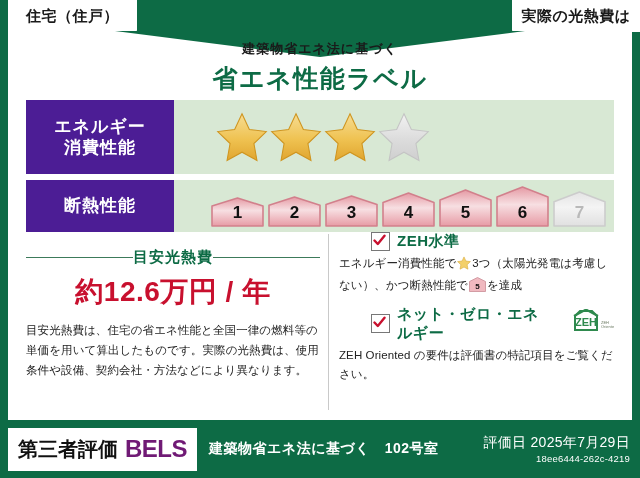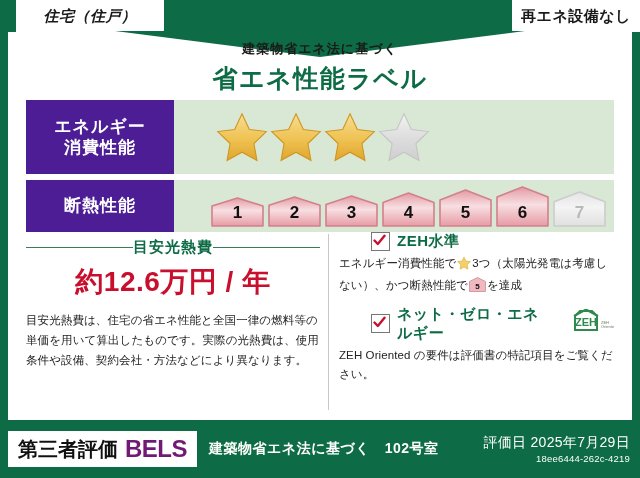--- a/index.html
+++ b/index.html
@@ -11,21 +11,21 @@
   }
   .label-root{position:absolute;inset:0;background:#0d6b45;}
 
   
   .tag{
     position:absolute;top:0;background:#fff;color:#1a1a1a;
     font-size:15px;font-weight:bold;letter-spacing:.5px;
     display:flex;align-items:center;justify-content:center;
     height:32px;
   }
-  .tag-left{left:16px;width:148px;border-bottom-right-radius:2px;font-style:italic;}
+  .tag-left{left:8px;width:129px;border-bottom-right-radius:2px;}
   .tag-right{right:0;width:128px;border-bottom-left-radius:2px;}
 
   
   .card{
     position:absolute;left:8px;right:8px;top:32px;bottom:58px;
     background:#fff;
   }
   .chevron{
     position:absolute;top:-1px;left:50%;transform:translateX(-50%);
     width:0;height:0;
@@ -65,21 +65,21 @@
     font-size:17px;font-weight:bold;color:#111;
   }
   .house.off .num{color:#b9b9b9;}
 
   
   .lower{position:absolute;left:18px;right:18px;top:200px;bottom:8px;display:flex;}
   .lower-left{width:302px;flex:none;padding-right:8px;box-sizing:border-box;}
   .divider-v{width:1px;background:#c9c9c9;margin:2px 10px 2px 0;}
   .lower-right{flex:1;}
 
-  .cost-head{display:flex;align-items:center;margin-top:6px;}
+  .cost-head{display:flex;align-items:center;margin-top:16px;}
   .cost-head .ln{flex:1;height:1px;background:#3c7a5a;}
   .cost-head .tx{font-size:15px;font-weight:bold;color:#0d6b45;letter-spacing:1px;}
   .cost-amount{
     text-align:center;color:#c8102e;font-weight:bold;
     font-size:28px;letter-spacing:.5px;margin-top:6px;
   }
   .cost-note{
     font-size:11.5px;color:#222;line-height:1.72;margin-top:10px;letter-spacing:.1px;
   }
 
@@ -94,37 +94,37 @@
   .zeh-text{font-size:11.5px;color:#222;line-height:1.68;margin-top:3px;letter-spacing:.1px;}
   .inline-ic{display:inline-block;vertical-align:-3px;margin:0 1px;}
   .zeh-logo{display:inline-block;vertical-align:-6px;margin-left:3px;}
 
   
   .footer{
     position:absolute;left:0;right:0;bottom:0;height:58px;background:#0d6b45;
     display:flex;align-items:center;
   }
   .bels{
-    background:#fff;margin-left:8px;height:36px;display:flex;align-items:center;
+    background:#fff;margin-left:8px;height:43px;display:flex;align-items:center;
     padding:0 10px;gap:7px;
   }
   .bels .t1{font-size:20px;font-weight:bold;color:#111;letter-spacing:0px;}
   .bels .t2{font-size:24px;font-weight:bold;color:#701a75;letter-spacing:-.5px;font-family:"Liberation Sans",sans-serif;}
   .prop{color:#fff;font-size:14px;font-weight:bold;margin-left:12px;letter-spacing:.5px;}
   .foot-right{margin-left:auto;margin-right:10px;text-align:right;color:#fff;}
   .foot-right .d{font-size:14px;font-weight:normal;letter-spacing:.3px;}
   .foot-right .c{font-size:9.5px;margin-top:1px;letter-spacing:.2px;}
 </style>
 </head>
 <body>
 
 <div class="label-root">
 
   <div class="tag tag-left">住宅（住戸）</div>
-  <div class="tag tag-right">再エネ設備なし</div>
+  <div class="tag tag-right">実際の光熱費は</div>
 
   <div class="card">
     <div class="chevron"></div>
 
     <div class="title-wrap">
       <div class="title-sub">建築物省エネ法に基づく</div>
       <div class="title-main">省エネ性能ラベル</div>
     </div>
 
     <div class="rows">

